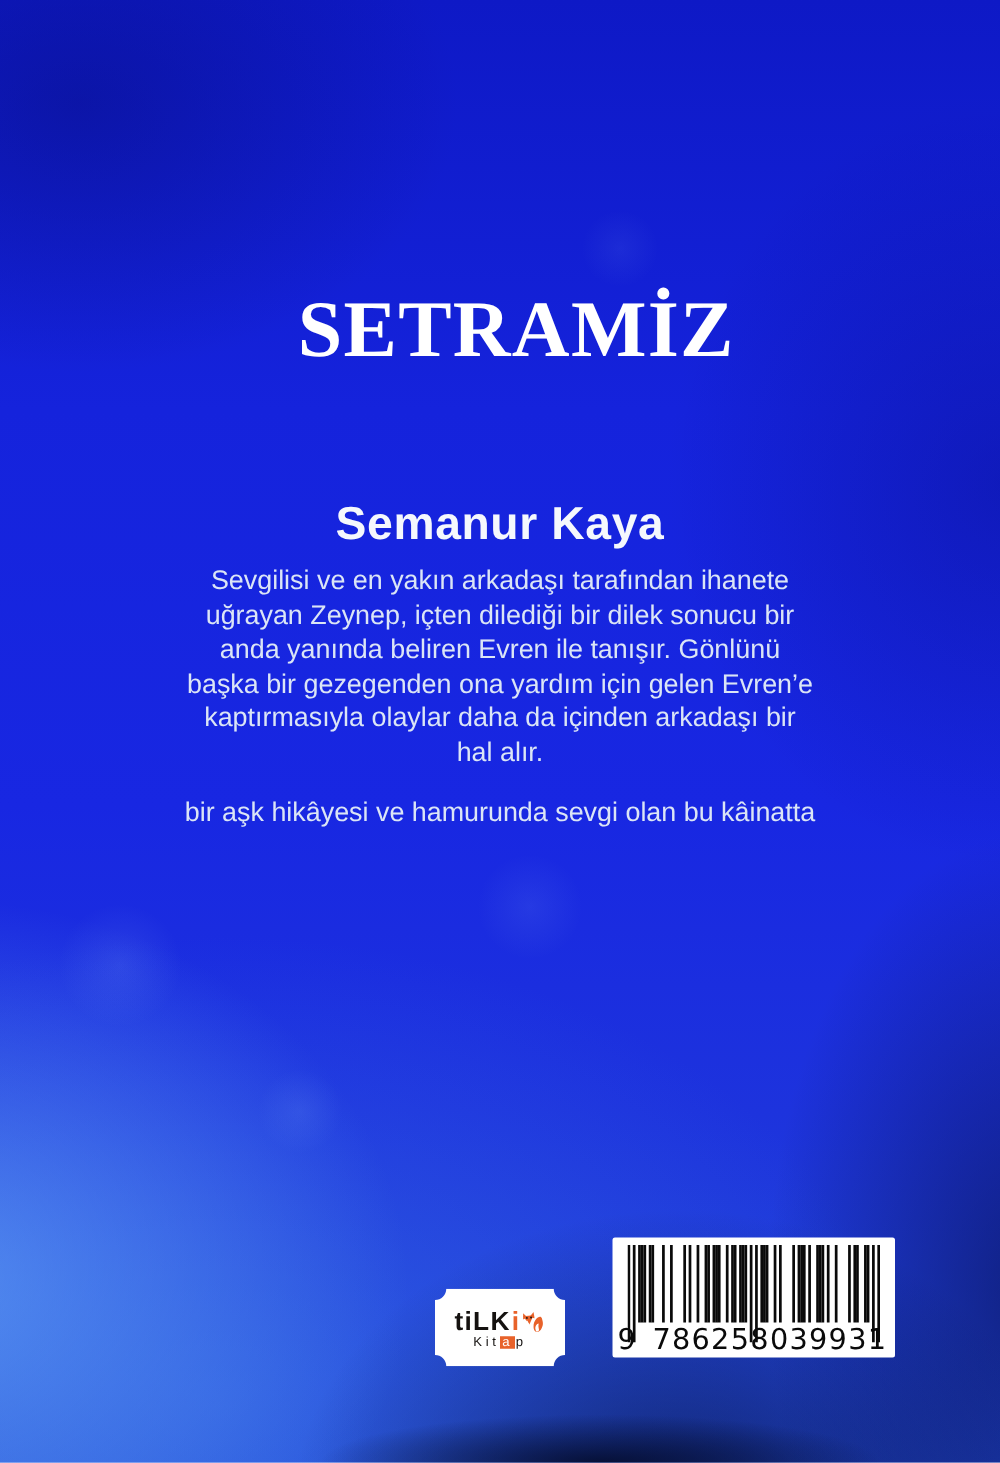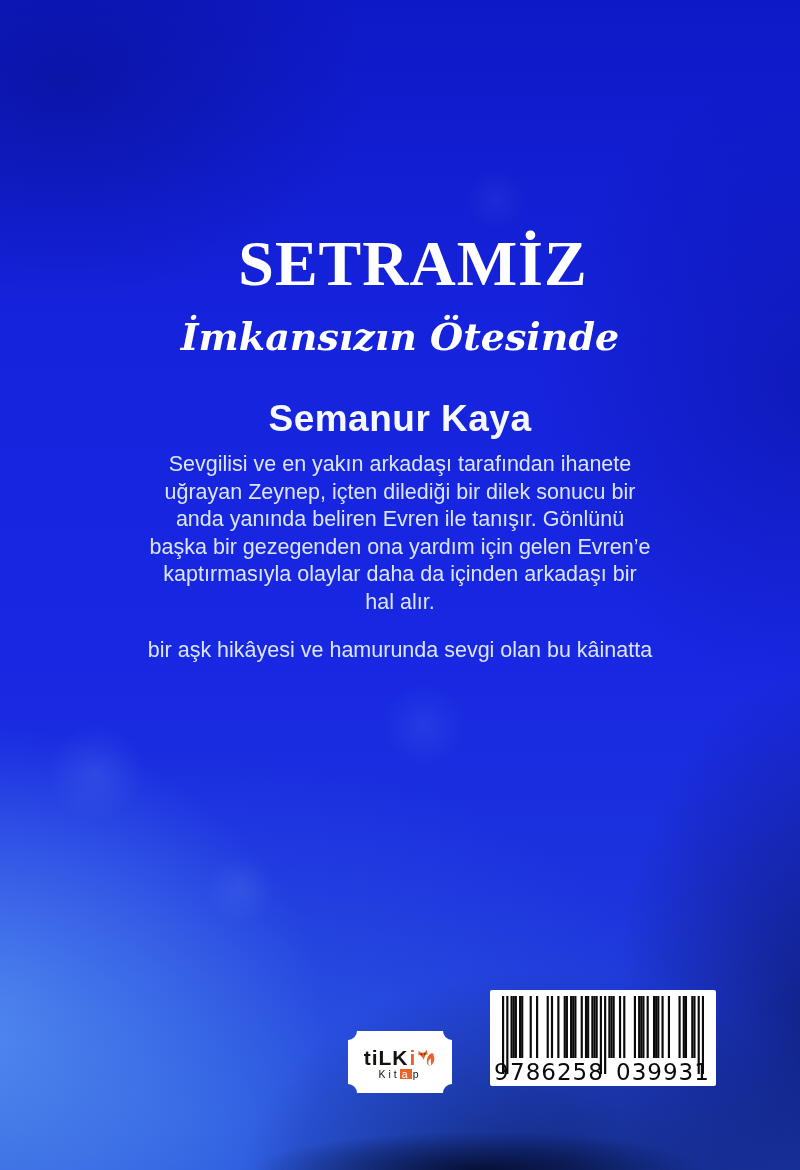--- a/index.html
+++ b/index.html
@@ -59,31 +59,30 @@
   .barcode-box{
     position:absolute;left:490px;top:990px;width:226px;height:96px;
     background:#ffffff;border-radius:2px;
   }
   .barcode-bars{position:absolute;left:12px;top:6px;width:202px;height:78px;}
   .barcode-num{
     position:absolute;bottom:2px;font-family:"DejaVu Sans",sans-serif;
     font-size:23px;color:#0a0a0a;line-height:1;
   }
   .num-first{left:4px;}
-  .num-left{left:20px;width:88px;text-align:left;letter-spacing:1px;}
+  .num-left{left:32px;width:88px;text-align:left;letter-spacing:1px;}
   .num-right{left:126px;width:88px;text-align:right;letter-spacing:1px;margin-top:35px;}
 </style>
 </head>
 <body>
 
 <div class="cover">
 
   <div class="title">SETRAMİZ</div>
 
-  <div class="subtitle">İmkansızın Ötesinde</div>
 
   <div class="author">Semanur Kaya</div>
 
   <div class="synopsis synopsis-1">
     <div>Sevgilisi ve en yakın arkadaşı tarafından ihanete</div>
     <div>uğrayan Zeynep, içten dilediği bir dilek sonucu bir</div>
     <div>anda yanında beliren Evren ile tanışır. Gönlünü</div>
     <div>başka bir gezegenden ona yardım için gelen Evren’e</div>
     <div>kaptırmasıyla olaylar daha da içinden arkadaşı bir</div>
     <div>hal alır.</div>

